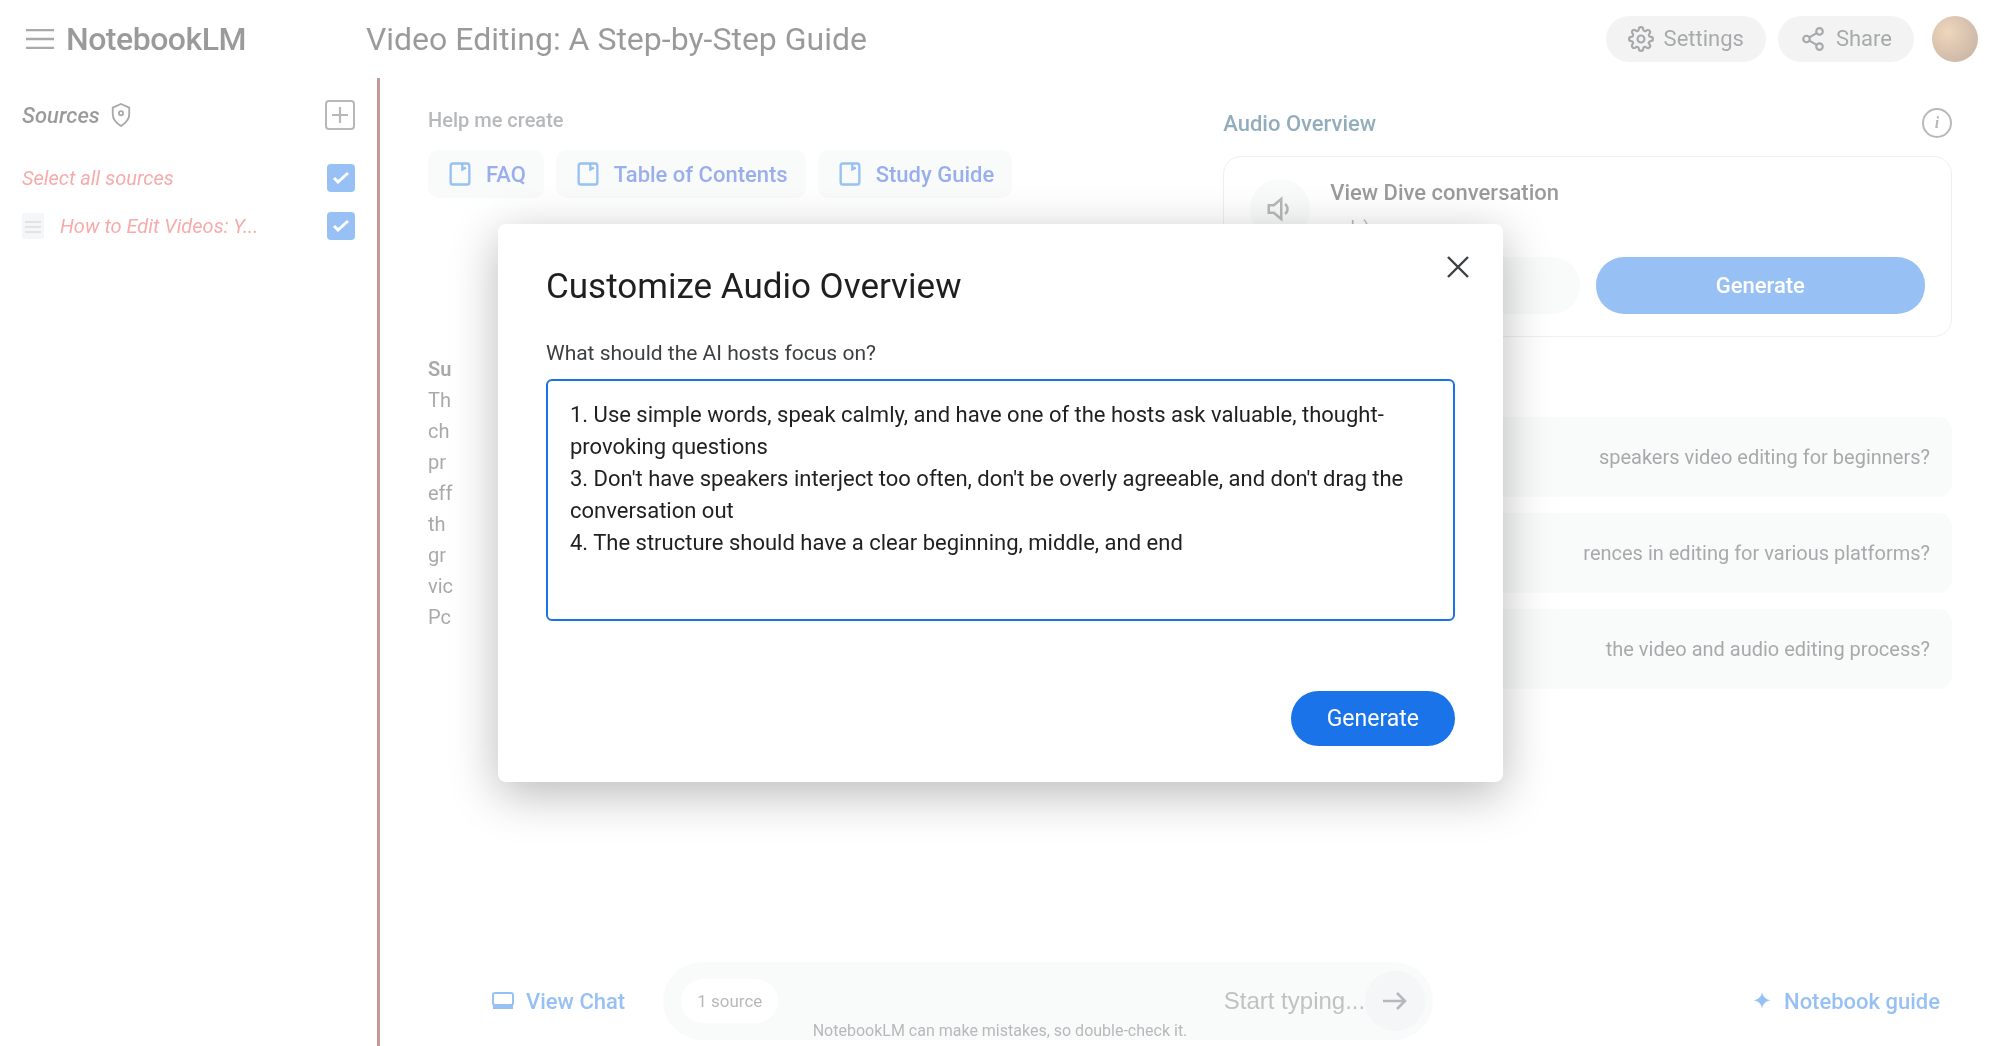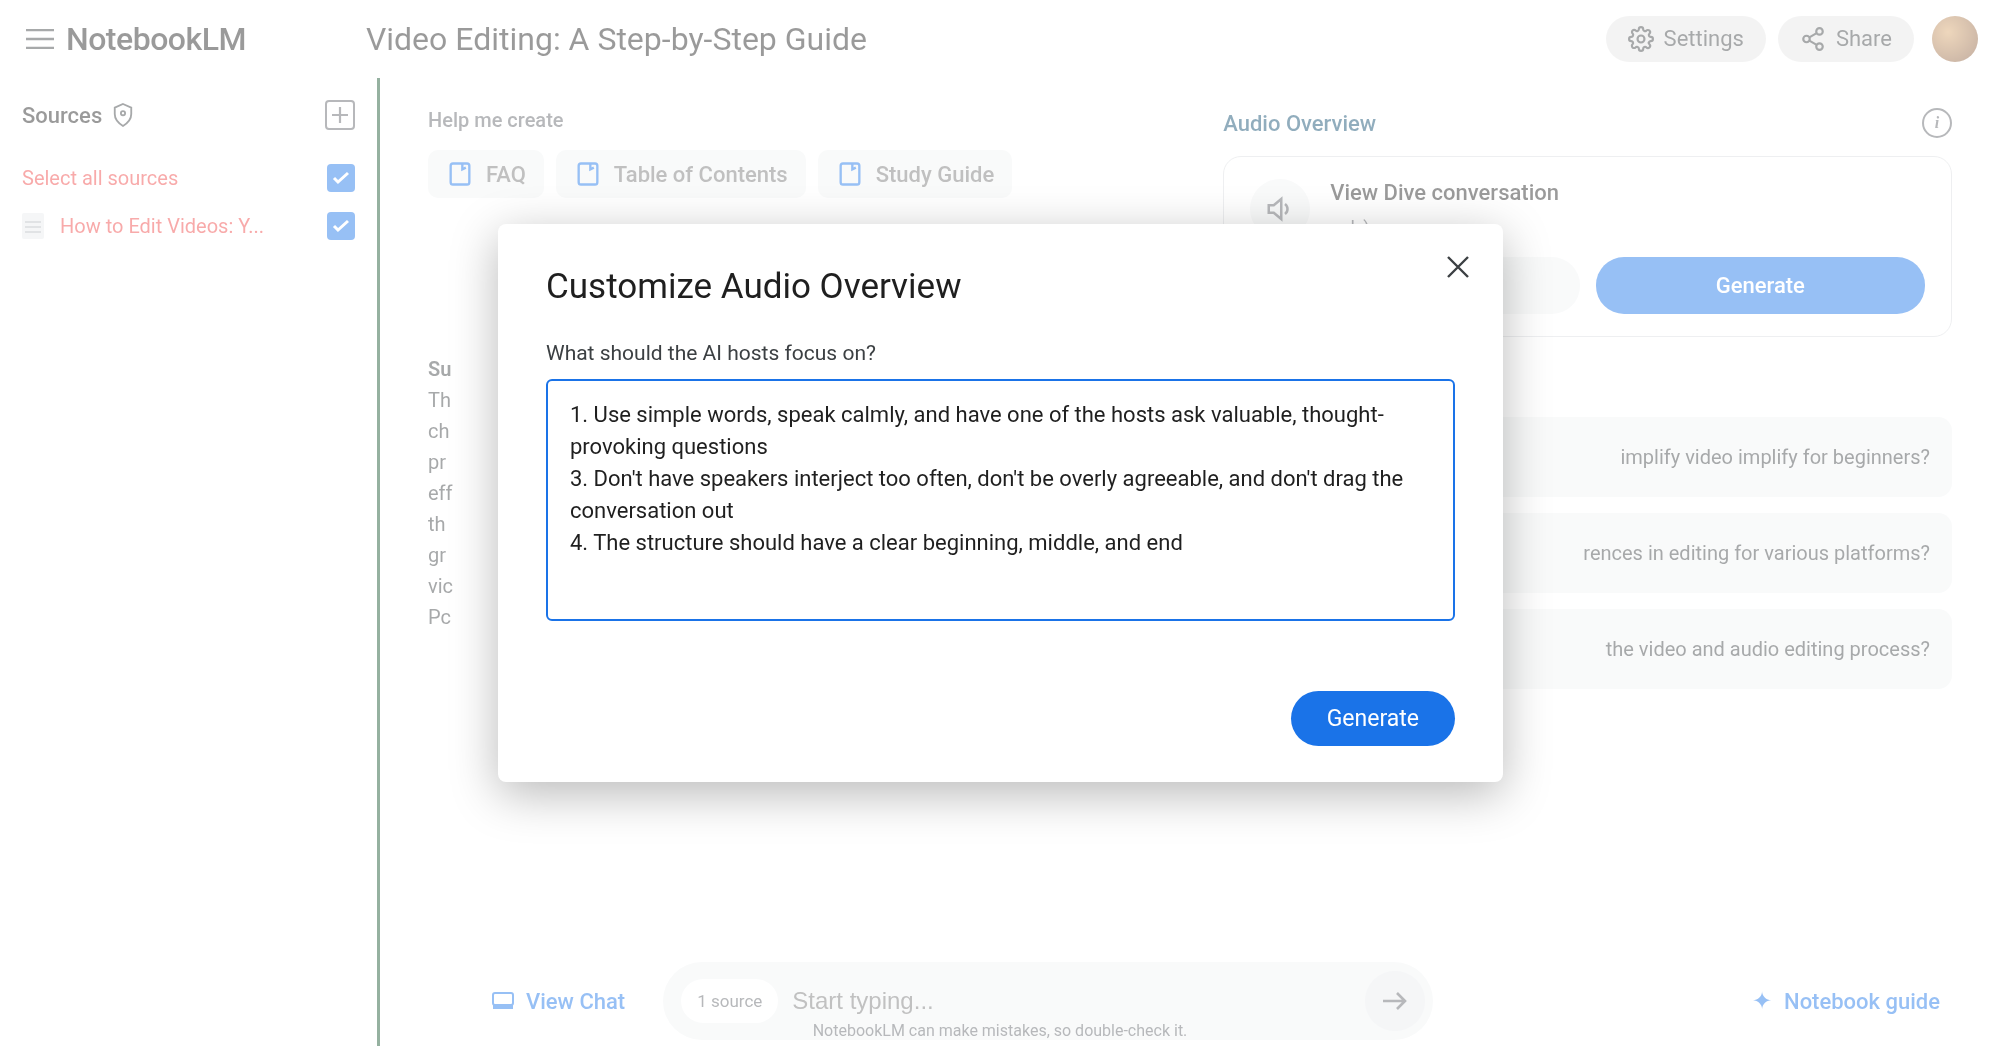--- a/index.html
+++ b/index.html
@@ -8,37 +8,37 @@
 .app { display: flex; flex-direction: column; height: 100%; }
 .topbar { display: flex; align-items: center; height: 78px; padding: 0 22px; border-bottom: 1px solid transparent; }
 .hamburger { width: 36px; height: 36px; display:flex; align-items:center; justify-content:center; cursor:pointer; margin-right: 8px;}
 .logo { font-size: 32px; font-weight: 500; letter-spacing: -0.5px; margin-right: 120px; }
 .doc-title { font-size: 32px; font-weight: 400; color: #1f1f1f; flex:1; }
 .top-actions { display:flex; align-items:center; gap:12px; }
 .pill-btn { display:flex; align-items:center; gap:10px; background:#e5e5e5; border-radius: 28px; padding: 10px 22px; font-size: 22px; cursor:pointer; color:#3c4043; }
 .avatar { width:46px; height:46px; border-radius:50%; background: radial-gradient(circle at 35% 35%, #d9a66b, #7a4c2f); margin-left:6px; }
 
 .body { display:flex; flex:1; min-height:0; }
-.sidebar { width: 380px; border-right: 3px solid #14532d; padding: 22px 22px 0 22px; }
+.sidebar { width: 380px; border-right: 3px solid #7f1d1d; padding: 22px 22px 0 22px; font-style: italic; }
 .sources-header { display:flex; align-items:center; justify-content:space-between; margin-bottom: 24px; }
 .sources-title { font-size: 22px; font-weight:500; display:flex; align-items:center; gap:10px; }
 .add-box { width:30px; height:30px; border:2px solid #5f6368; border-radius:4px; display:flex; align-items:center; justify-content:center; cursor:pointer; }
 .src-row { display:flex; align-items:center; justify-content:space-between; padding: 10px 0; font-size:20px; color:#ef4444; }
 .src-row .left { display:flex; align-items:center; gap:16px; overflow:hidden; }
 .doc-icon { width:22px; height:26px; background:#e8eaed; border-radius:2px; position:relative; }
 .doc-icon::after{content:'';position:absolute;top:8px;left:3px;right:3px;height:2px;background:#bdc1c6;box-shadow:0 5px 0 #bdc1c6, 0 10px 0 #bdc1c6;}
 .checkbox { width:28px; height:28px; border-radius:4px; background:#1a73e8; display:flex; align-items:center; justify-content:center; cursor:pointer;}
 .checkbox svg { stroke:#fff; stroke-width:3; fill:none; }
 
 .main { flex:1; display:flex; padding: 30px 48px 0 48px; gap: 30px; min-width:0; }
 .col-left { flex: 1.05; min-width:0;}
 .col-right { flex: 1; min-width:0; }
 .section-title { font-size:20px; color:#5f6368; margin-bottom: 18px; font-weight:500; }
 .tags { display:flex; flex-wrap:wrap; gap:12px; margin-bottom: 36px; }
-.tag { display:flex; align-items:center; gap:12px; background:#f1f3f4; border-radius: 10px; padding: 10px 18px; font-size:22px; font-weight:500; color:#737373; cursor:pointer; }
+.tag { display:flex; align-items:center; gap:12px; background:#f1f3f4; border-radius: 10px; padding: 10px 18px; font-size:22px; font-weight:500; color:#1d4ed8; cursor:pointer; }
 .tag-icon { width:28px; height:28px; color:#1a73e8; }
 .summary-block { font-size:20px; color:#3c4043; line-height:1.55; }
 .summary-block .sum-title{font-weight:600;}
 
 .audio-header { display:flex; align-items:center; justify-content:space-between; margin-bottom:18px;}
 .info-circle { width:30px; height:30px; border:2px solid #5f6368; border-radius:50%; display:flex; align-items:center; justify-content:center; font-family: 'Times New Roman', serif; font-style:italic; font-weight:bold; color:#5f6368; cursor:pointer;}
 .card { border:1px solid #dadce0; border-radius:18px; padding:22px 26px; }
 .dd-row { display:flex; align-items:center; gap:20px; margin-bottom: 18px;}
 .dd-icon { width:60px; height:60px; border-radius:50%; background:#f1f3f4; display:flex; align-items:center; justify-content:center; }
 .dd-title{font-size:22px; font-weight:500;}
@@ -46,21 +46,21 @@
 .card-actions { display:flex; gap:16px; }
 .plain-btn { flex:1; background:#f1f3f4; border-radius:28px; padding:16px 0; text-align:center; font-size:20px; cursor:pointer; }
 .primary-btn { flex:1; background:#1a73e8; color:#fff; border-radius:28px; padding:16px 0; text-align:center; font-size:22px; font-weight:500; cursor:pointer;}
 .suggestions{margin-top:80px; display:flex; flex-direction:column; gap:16px;}
 .sugg{background:#f1f3f4; border-radius:14px; padding:28px 22px; font-size:20px; color:#3c4043; cursor:pointer; text-align:right;}
 
 .bottombar { position:absolute; left:478px; right:60px; bottom:6px; display:flex; align-items:center; gap:24px; }
 .view-chat { display:flex; align-items:center; gap:12px; color:#1a73e8; font-size:22px; font-weight:500; cursor:pointer; padding:10px 14px;}
 .input-wrap { flex:0 0 770px; display:flex; align-items:center; background:#f1f3f4; border-radius:44px; padding:8px 8px 8px 18px; height:78px;}
 .source-chip{background:#fff; border-radius:28px; padding:12px 16px; font-size:17px; color:#5f6368; margin-right:14px;}
-.chat-input{flex:1; border:none; outline:none; background:transparent; font-size:24px; color:#5f6368;}
+.chat-input{flex:1; border:none; outline:none; background:transparent; font-size:24px; color:#5f6368;text-align:right;}
 .send-btn{width:60px;height:60px;border-radius:50%;background:#e8eaed;display:flex;align-items:center;justify-content:center;cursor:pointer;}
 .nb-guide{display:flex; align-items:center; gap:12px; color:#1a73e8; font-size:22px; font-weight:500; cursor:pointer; margin-left:auto;}
 .disclaimer{position:absolute; bottom:6px; left:50%; transform:translateX(-50%); font-size:16px; color:#5f6368;}
 
 .scrim{position:absolute; inset:0; background:rgba(255,255,255,0.55);}
 .modal{position:absolute; left:498px; top:224px; width:1005px; background:#fff; border-radius:8px; box-shadow:0 12px 48px rgba(0,0,0,0.28); padding:42px 48px 36px; z-index:10;}
 .modal-title{font-size:35px; font-weight:400; margin-bottom:34px;}
 .close-x{position:absolute; top:30px; right:32px; cursor:pointer;}
 .modal-label{font-size:21px; color:#3c4043; margin-bottom:14px;}
 .modal-textarea{width:100%; height:242px; border:2px solid #1a73e8; border-radius:6px; padding:18px 22px; font-size:22px; line-height:1.45; resize:none; outline:none; font-family:inherit; color:#1f1f1f;}
@@ -206,21 +206,21 @@
               <div class="dd-title">View Dive conversation</div>
               <div class="dd-sub">only)</div>
             </div>
           </div>
           <div class="card-actions">
             <div class="plain-btn"><span style="visibility:hidden">Customize</span></div>
             <div class="primary-btn"><span>Generate</span></div>
           </div>
         </div>
         <div class="suggestions">
-          <div class="sugg"><span>implify video implify for beginners?</span></div>
+          <div class="sugg"><span>speakers video editing for beginners?</span></div>
           <div class="sugg"><span>rences in editing for various platforms?</span></div>
           <div class="sugg"><span>the video and audio editing process?</span></div>
         </div>
       </div>
     </div>
   </div>
 
   <div class="bottombar">
     <div class="view-chat">
       <span>

